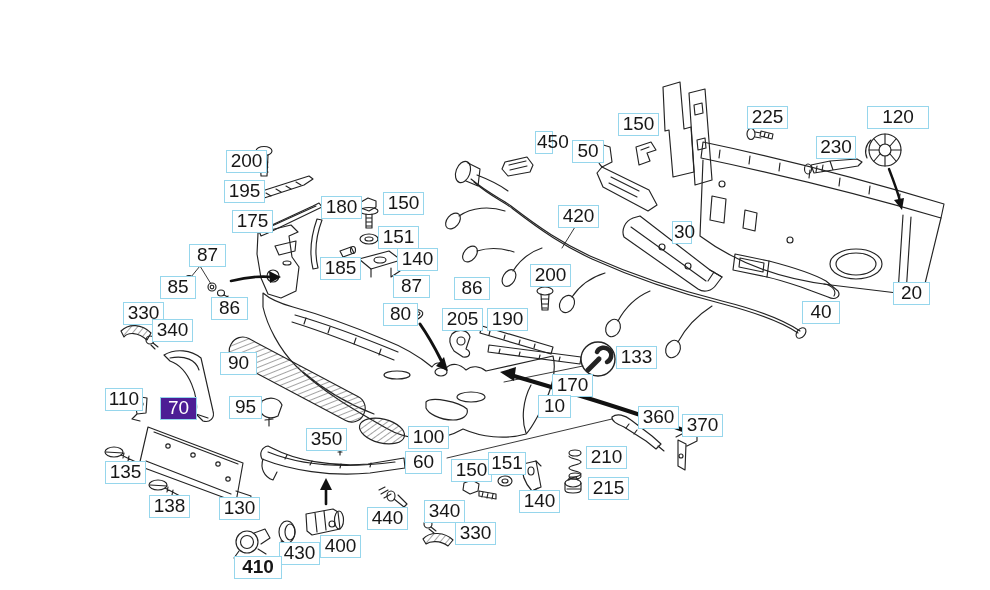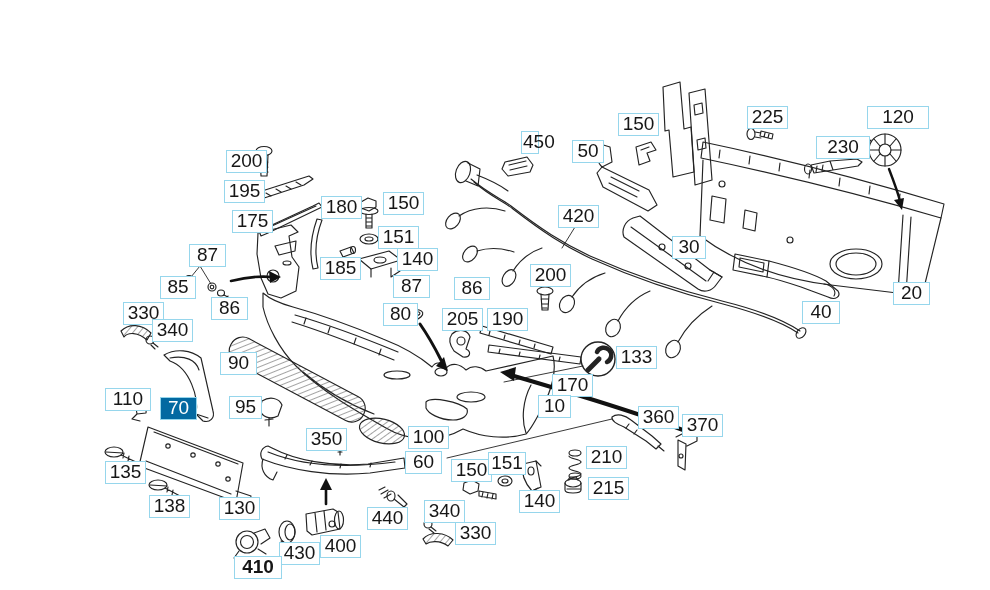--- a/index.html
+++ b/index.html
@@ -8,21 +8,21 @@
     background:#ffffff; font-family:"Liberation Sans", sans-serif;
   }
   #art-svg { position:absolute; left:0; top:0; }
   #label-layer { position:absolute; left:0; top:0; width:990px; height:590px; }
   .plabel {
     position:absolute; box-sizing:border-box; height:23px;
     border:1.5px solid #96d6ec; background:#ffffff; color:#161616;
     font-size:19px; line-height:20px; text-align:center; padding:0 1px;
     cursor:pointer; user-select:none;
   }
-  .plabel.hl { background:#0369a1; border-color:#96d6ec; color:#ffffff; }
+  .plabel.hl { background:#4c1d95; border-color:#96d6ec; color:#ffffff; }
 </style>
 </head>
 <body>
 
 <div id="stage">
 
 <svg id="art-svg" width="990" height="590" viewBox="0 0 990 590">
 <defs>
   <pattern id="hatch" width="5" height="5" patternUnits="userSpaceOnUse" patternTransform="rotate(40)">
     <line x1="0" y1="0" x2="0" y2="5" stroke="#555" stroke-width="1.1"></line>
@@ -338,35 +338,35 @@
       <div class="plabel" style="left: 378px; top: 226px; width: 41px;">151</div>
       <div class="plabel" style="left: 189px; top: 244px; width: 37px;">87</div>
       <div class="plabel" style="left: 160px; top: 276px; width: 36px;">85</div>
       <div class="plabel" style="left: 397px; top: 248px; width: 41px;">140</div>
       <div class="plabel" style="left: 393px; top: 275px; width: 37px;">87</div>
       <div class="plabel" style="left: 211px; top: 297px; width: 37px;">86</div>
       <div class="plabel" style="left: 320px; top: 257px; width: 41px;">185</div>
       <div class="plabel" style="left: 123px; top: 302px; width: 41px;">330</div>
       <div class="plabel" style="left: 152px; top: 319px; width: 41px;">340</div>
       <div class="plabel" style="left: 383px; top: 303px; width: 35px;">80</div>
-      <div class="plabel" style="left: 521px; top: 131px; width: 18px;">450</div>
+      <div class="plabel" style="left: 535px; top: 131px; width: 18px;">450</div>
       <div class="plabel" style="left: 618px; top: 113px; width: 41px;">150</div>
       <div class="plabel" style="left: 572px; top: 140px; width: 32px;">50</div>
       <div class="plabel" style="left: 558px; top: 205px; width: 41px;">420</div>
-      <div class="plabel" style="left: 672px; top: 236px; width: 34px;">30</div>
+      <div class="plabel" style="left: 672px; top: 221px; width: 20px;">30</div>
       <div class="plabel" style="left: 530px; top: 264px; width: 41px;">200</div>
       <div class="plabel" style="left: 454px; top: 277px; width: 36px;">86</div>
       <div class="plabel" style="left: 442px; top: 308px; width: 41px;">205</div>
       <div class="plabel" style="left: 487px; top: 308px; width: 41px;">190</div>
       <div class="plabel" style="left: 552px; top: 326px; width: 41px; margin-top: 48px;">170</div>
       <div class="plabel" style="left: 616px; top: 346px; width: 41px;">133</div>
       <div class="plabel" style="left: 538px; top: 395px; width: 33px;">10</div>
       <div class="plabel" style="left: 220px; top: 352px; width: 37px;">90</div>
       <div class="plabel" style="left: 229px; top: 396px; width: 33px;">95</div>
-      <div class="plabel" style="left: 105px; top: 388px; width: 46px;">110</div>
+      <div class="plabel" style="left: 105px; top: 388px; width: 38px;">110</div>
       <div class="plabel hl" style="left: 160px; top: 397px; width: 37px;">70</div>
       <div class="plabel" style="left: 306px; top: 428px; width: 41px;">350</div>
       <div class="plabel" style="left: 105px; top: 461px; width: 41px;">135</div>
       <div class="plabel" style="left: 149px; top: 495px; width: 41px;">138</div>
       <div class="plabel" style="left: 219px; top: 497px; width: 41px;">130</div>
       <div class="plabel" style="left: 408px; top: 426px; width: 41px;">100</div>
       <div class="plabel" style="left: 405px; top: 451px; width: 37px;">60</div>
       <div class="plabel" style="left: 451px; top: 459px; width: 41px;">150</div>
       <div class="plabel" style="left: 488px; top: 452px; width: 38px;">151</div>
       <div class="plabel" style="left: 519px; top: 490px; width: 41px;">140</div>
@@ -375,18 +375,18 @@
       <div class="plabel" style="left: 279px; top: 542px; width: 41px;">430</div>
       <div class="plabel" style="left: 234px; top: 556px; width: 48px; font-weight: bold;">410</div>
       <div class="plabel" style="left: 424px; top: 500px; width: 41px;">340</div>
       <div class="plabel" style="left: 455px; top: 522px; width: 41px;">330</div>
       <div class="plabel" style="left: 638px; top: 406px; width: 41px;">360</div>
       <div class="plabel" style="left: 682px; top: 414px; width: 41px;">370</div>
       <div class="plabel" style="left: 586px; top: 446px; width: 41px;">210</div>
       <div class="plabel" style="left: 588px; top: 477px; width: 41px;">215</div>
       <div class="plabel" style="left: 747px; top: 106px; width: 41px;">225</div>
       <div class="plabel" style="left: 867px; top: 106px; width: 62px;">120</div>
-      <div class="plabel" style="left: 816px; top: 136px; width: 54px;">230</div>
+      <div class="plabel" style="left: 816px; top: 136px; width: 40px;">230</div>
       <div class="plabel" style="left: 893px; top: 282px; width: 37px;">20</div>
       <div class="plabel" style="left: 802px; top: 301px; width: 38px;">40</div>
     </div>
 
 </div>
 
 </body></html>

